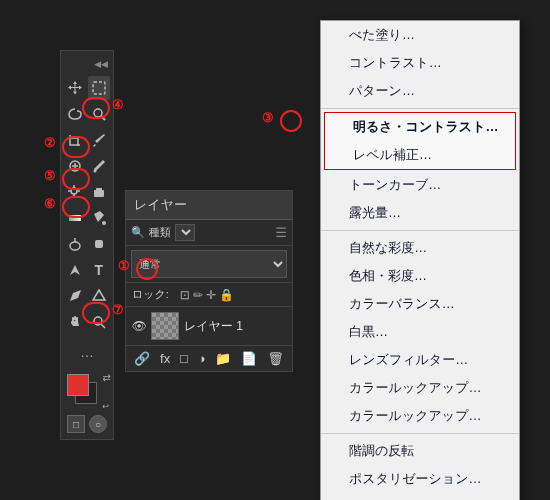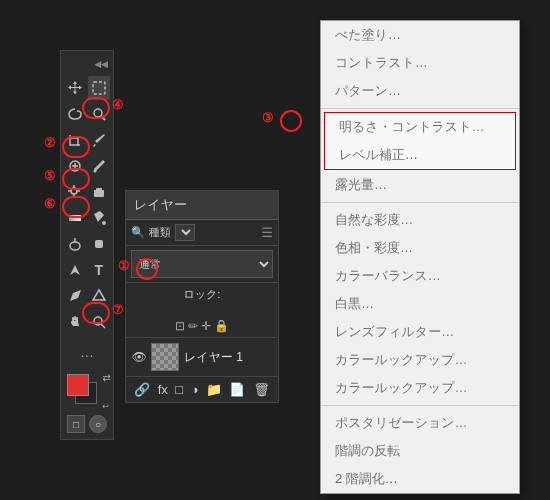--- a/index.html
+++ b/index.html
@@ -93,21 +93,21 @@
       font-size: 13px;
       z-index: 11;
       pointer-events: none;
     }
 
     
     #layers-panel {
       position: absolute;
       left: 125px;
       top: 190px;
-      width: 154px;
+      width: 168px;
       background: #2b2b2b;
       border: 1px solid #444;
     }
 
     .layers-header {
       background: #3a3a3a;
       padding: 5px 8px;
       font-size: 13px;
       color: #ccc;
       border-bottom: 1px solid #555;
@@ -145,24 +145,23 @@
       color: #ccc;
       font-size: 11px;
       padding: 6px 3px;
       flex: 1;
     }
 
     .layers-lock {
       display: flex;
       align-items: center;
       padding: 4px 6px;
-      gap: 17px;
+      gap: 11px;
       border-bottom: 1px solid #444;
       font-size: 11px;
-      flex-direction: column;
     }
 
     .layers-lock-icons {
       display: flex;
       gap: 3px;
       font-size: 12px;
       color: #aaa;
     }
 
     .layer-item {
@@ -209,23 +208,23 @@
       right: 30px;
       top: 20px;
       width: 200px;
       background: #f0f0f0;
       border: 1px solid #999;
       box-shadow: 3px 3px 8px rgba(0,0,0,0.4);
       z-index: 20;
     }
 
     .menu-item {
-      padding: 5px 14px;
+      padding: 5px 28px;
       font-size: 13px;
-      color: #737373;
+      color: #0f172a;
       cursor: pointer;
       white-space: nowrap;
     }
 
     .menu-separator {
       height: 1px;
       background: #ccc;
       margin: 3px 0;
     }
 
@@ -506,32 +505,33 @@
     <span style="font-size:13px;cursor:pointer;">🗑</span>
   </div>
 </div>
 
 <div id="context-menu">
   <div class="menu-item">べた塗り…</div>
   <div class="menu-item">コントラスト…</div>
   <div class="menu-item">パターン…</div>
   <div class="menu-separator"></div>
   <div style="border:1.5px solid #c00;margin:1px 3px;background:#f8f8f8;">
-    <div class="menu-item" style="font-weight:normal;">明るさ・コントラスト…</div>
+    <div class="menu-item" style="font-weight:bold;">明るさ・コントラスト…</div>
     <div class="menu-item">レベル補正…</div>
   </div>
+  <div class="menu-item">トーンカーブ…</div>
   <div class="menu-item">露光量…</div>
   <div class="menu-separator"></div>
   <div class="menu-item">自然な彩度…</div>
   <div class="menu-item">色相・彩度…</div>
   <div class="menu-item">カラーバランス…</div>
   <div class="menu-item">白黒…</div>
   <div class="menu-item">レンズフィルター…</div>
   <div class="menu-item">カラールックアップ…</div>
   <div class="menu-item">カラールックアップ…</div>
   <div class="menu-separator"></div>
+  <div class="menu-item">階調の反転</div>
   <div class="menu-item">ポスタリゼーション…</div>
-  <div class="menu-item">階調の反転</div>
   <div class="menu-item">2 階調化…</div>
 
 </div>
 
 <div id="canvas-area"></div>
 
 </body></html>

